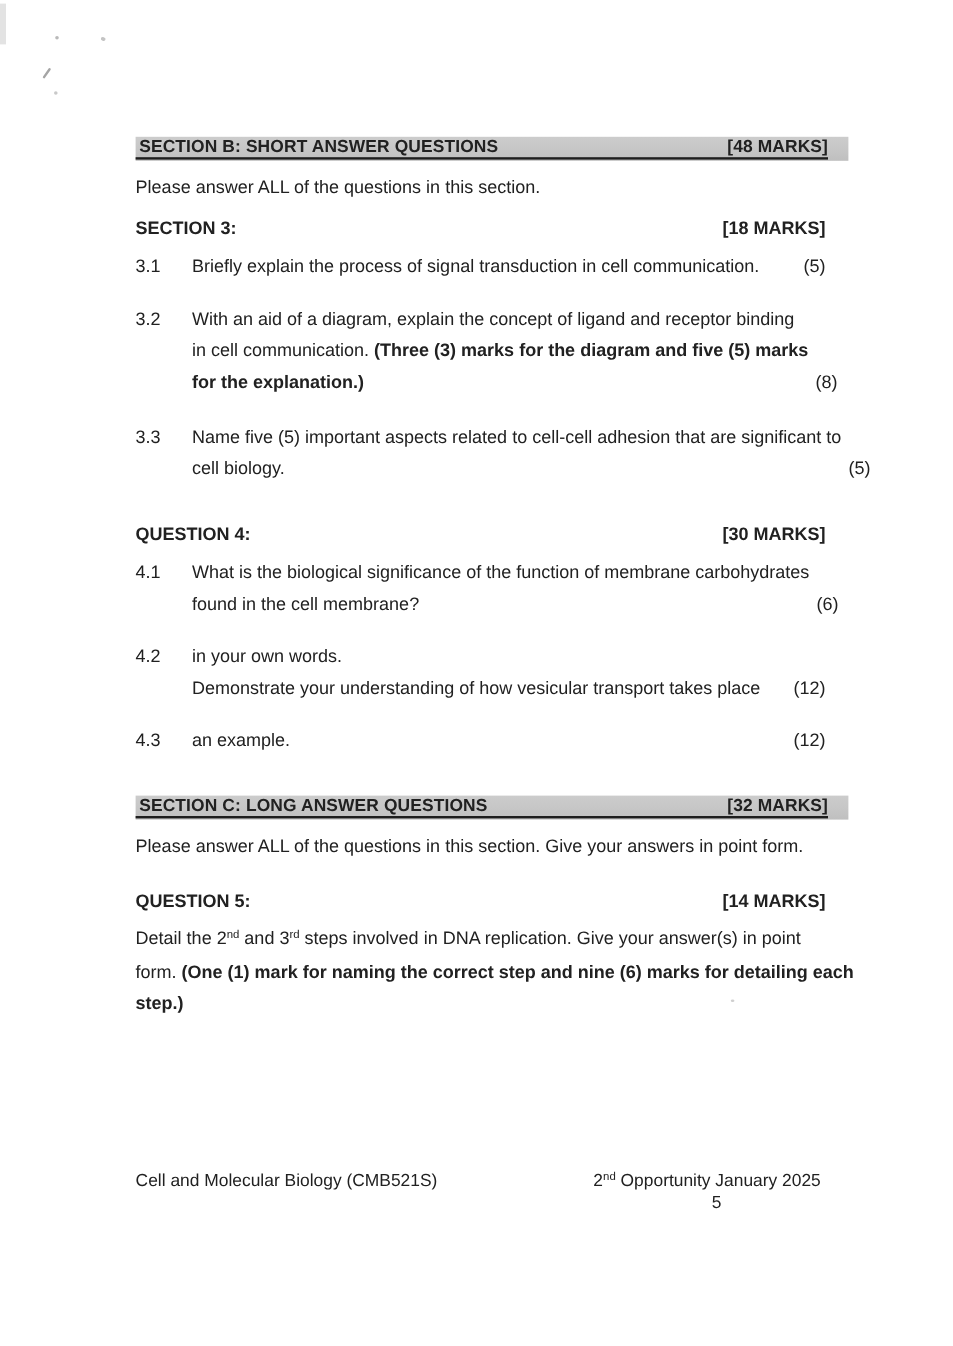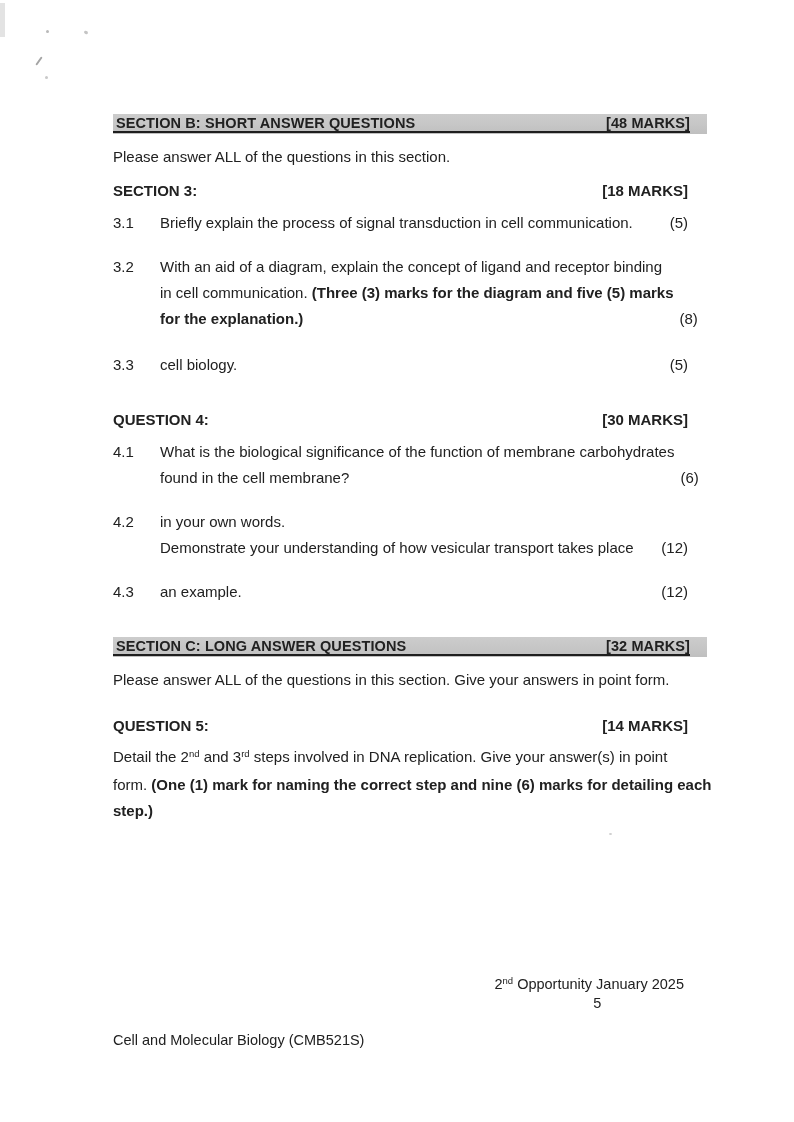--- a/index.html
+++ b/index.html
@@ -42,21 +42,21 @@
   .item .num{flex:none;width:47px;line-height:26px;}
   .item .body{flex:1;line-height:26px;}
   .item .marks{flex:none;align-self:flex-end;line-height:26px;margin-left:6px;white-space:nowrap;}
   .para{line-height:26px;padding-right:12px;margin-top:8px;}
   .ln{white-space:nowrap;}
   b{font-weight:700;}
   sup{font-size:9.5px;vertical-align:baseline;position:relative;top:-5px;}.mt9{margin-top:9px}.mt13{margin-top:13px}.mt14{margin-top:14px}
   .mt18{margin-top:18px}.mt20{margin-top:20px}.mt26{margin-top:26px}
   .mt32{margin-top:32px}
   
-  .footer-left{position:absolute;left:113px;top:1032px;font-size:14.5px;line-height:17px;}
+  .footer-left{position:absolute;left:113px;top:976px;font-size:14.5px;line-height:17px;}
   .footer-right{position:absolute;right:110px;top:976px;font-size:14.5px;line-height:17px;text-align:center;}
   .footer-right .pagenum{margin-top:1px;padding-left:16px;}
   
   .artifact{position:absolute;}
   .edgeband{left:0;top:3px;width:5px;height:34px;background:#e3e3e3;}
   .a1{left:46px;top:30px;width:3px;height:3px;background:#b9b9b9;border-radius:50%;}
   .a2{left:84px;top:31px;width:4px;height:3px;background:#c4c4c4;border-radius:50%;transform:rotate(20deg);}
   .a3{left:38px;top:56px;width:2px;height:10px;background:#a5a5a5;border-radius:1px;transform:rotate(35deg);}
   .a4{left:45px;top:76px;width:3px;height:3px;background:#c9c9c9;border-radius:50%;}
   .a5{left:609px;top:833px;width:3px;height:2px;background:#cfcfcf;border-radius:50%;}
@@ -103,20 +103,21 @@
         <div class="ln">With an aid of a diagram, explain the concept of ligand and receptor binding</div>
         <div class="ln"><span>in cell communication. </span><b>(Three (3) marks for the diagram and five (5) marks</b></div>
         <div class="ln"><b>for the explanation.)</b></div>
       </div>
       <span class="marks">(8)</span>
     </div>
 
     <div class="item mt20">
       <span class="num">3.3</span>
       <div class="body">
+        <div class="ln">Name five (5) important aspects related to cell-cell adhesion that are significant to</div>
         <div class="ln">cell biology.</div>
       </div>
       <span class="marks">(5)</span>
     </div>
 
     <div class="qheader mt32">
       <span>QUESTION 4:</span>
       <span>[30 MARKS]</span>
     </div>
 

